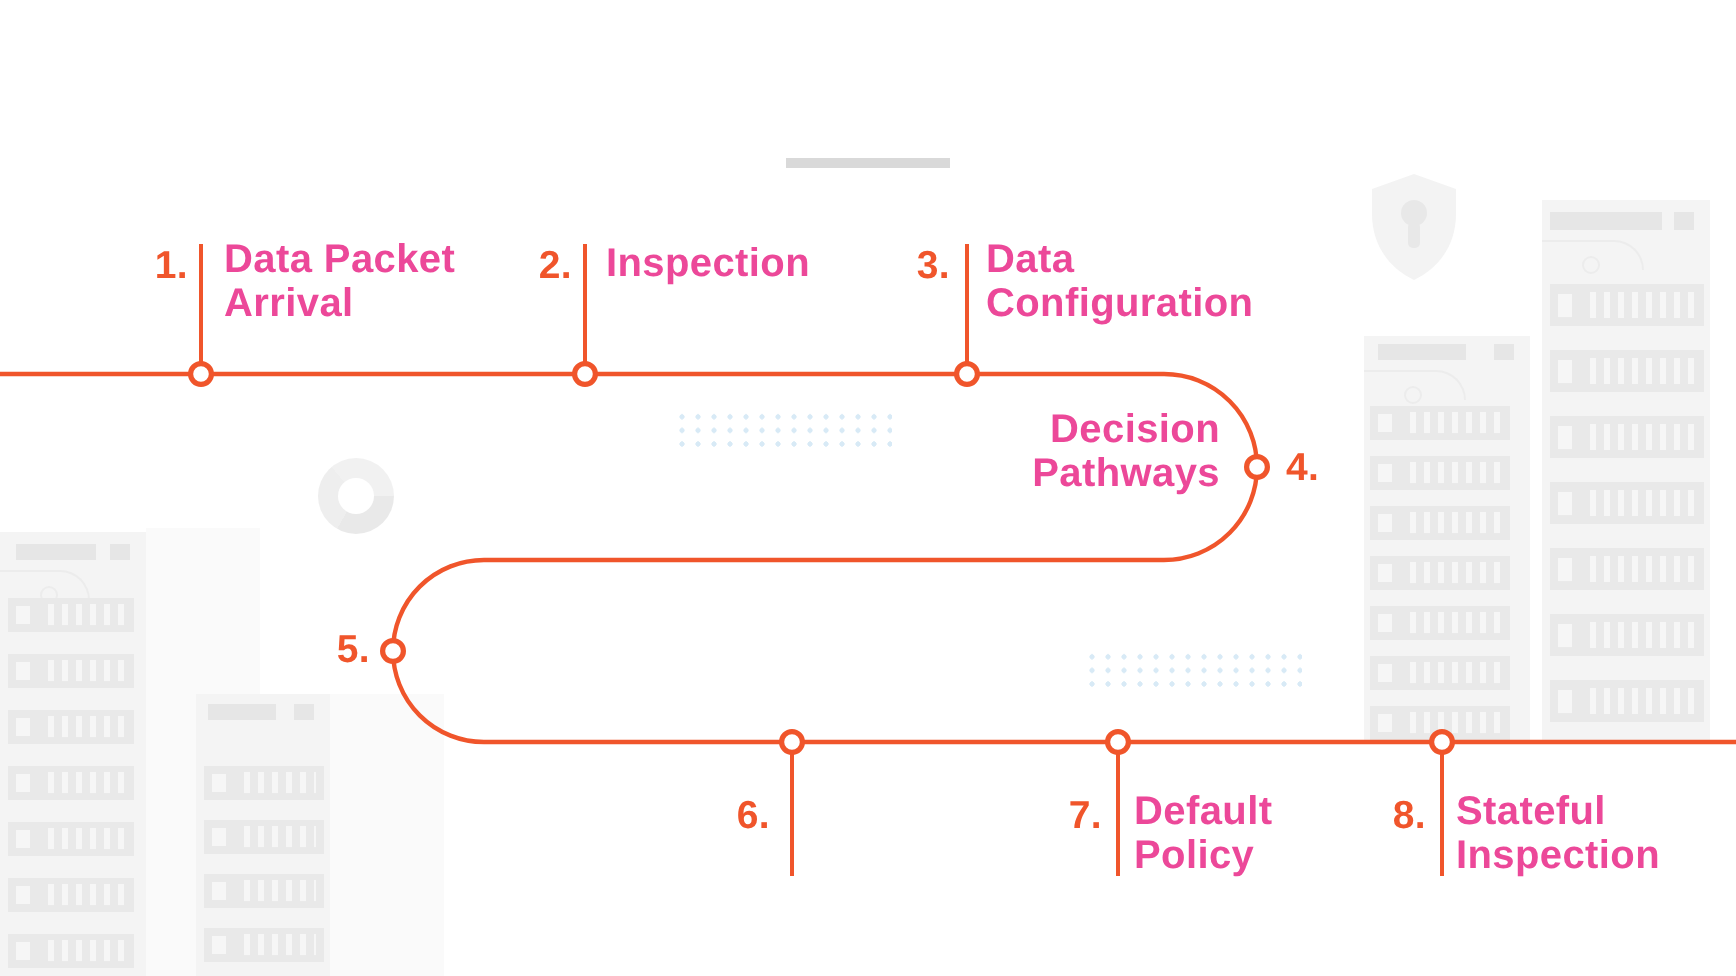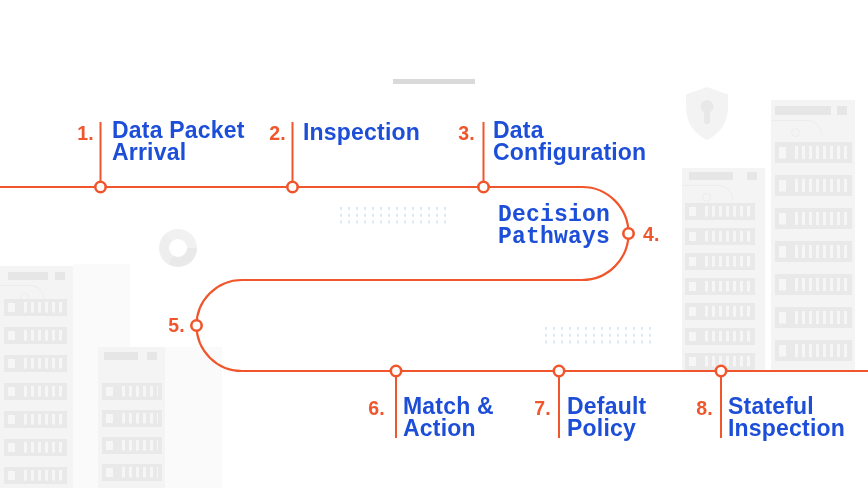--- a/index.html
+++ b/index.html
@@ -14,24 +14,24 @@
   }
   .title-underline{
     position:absolute;left:393px;top:79px;width:82px;height:4.5px;background:#d9d9d9;
   }
   .num{
     position:absolute;width:34px;text-align:right;
     font-size:19.5px;font-weight:800;color:#f0552b;letter-spacing:.2px;
   }
   .num.left-align{text-align:left;}
   .lbl{
-    position:absolute;font-size:23px;font-weight:600;line-height:22px;
-    color:#1d4ed8;letter-spacing:.2px;white-space:pre-line;
+    position:absolute;font-size:20px;font-weight:600;line-height:22px;
+    color:#ec4899;letter-spacing:.2px;white-space:pre-line;
   }
-  .lbl.center{text-align:left;font-family:Liberation Mono, monospace;}
+  .lbl.center{text-align:right;}
   
   .n1{left:60px;top:122px;}   .l1{left:112px;top:119px;}
   .n2{left:252px;top:122px;}  .l2{left:303px;top:121px;}
   .n3{left:441px;top:122px;}  .l3{left:493px;top:119px;}
   .n4{left:643px;top:223px;}  .l4{left:498px;top:204px;width:112px;}
   .n5{left:151px;top:314px;}  .l5{left:224px;top:302px;}
   .n6{left:351px;top:397px;}  .l6{left:403px;top:395px;}
   .n7{left:517px;top:397px;}  .l7{left:567px;top:395px;}
   .n8{left:679px;top:397px;}  .l8{left:728px;top:395px;}
   .txt{z-index:3;}
@@ -170,22 +170,20 @@
   <span class="lbl l3 txt">Data
 Configuration</span>
 
   <span class="num n4 left-align txt">4.</span>
   <span class="lbl l4 center txt">Decision
 Pathways</span>
 
   <span class="num n5 txt">5.</span>
 
   <span class="num n6 txt">6.</span>
-  <span class="lbl l6 txt">Match &amp;
-Action</span>
 
   <span class="num n7 txt">7.</span>
   <span class="lbl l7 txt">Default
 Policy</span>
 
   <span class="num n8 txt">8.</span>
   <span class="lbl l8 txt">Stateful
 Inspection</span>
 </div>
 

